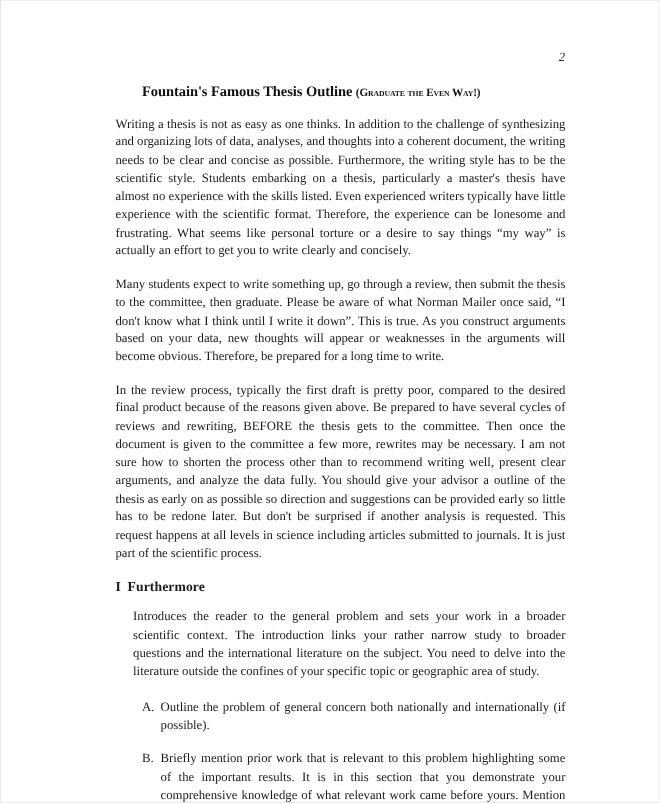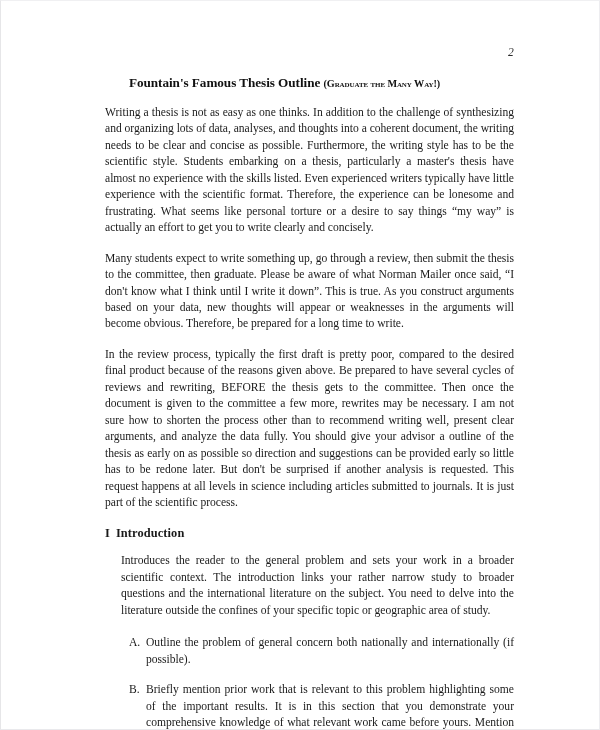--- a/index.html
+++ b/index.html
@@ -125,31 +125,31 @@
 </style>
 </head>
 <body>
 
 <div class="page">
   <div class="page-inner">
 
     <div class="folio">2</div>
 
     <div class="doc-title">
-      <span>Fountain's Famous Thesis Outline </span><span class="subtitle">(Graduate the Many Way!)</span>
+      <span>Fountain's Famous Thesis Outline </span><span class="subtitle">(Graduate the Even Way!)</span>
     </div>
 
     <div class="body-flow">
 
       <p class="para">Writing a thesis is not as easy as one thinks.  In addition to the challenge of synthesizing and organizing lots of data, analyses, and thoughts into a coherent document, the writing needs to be clear and concise as possible.   Furthermore, the writing style has to be the scientific style.  Students embarking on a thesis, particularly a master's thesis have almost no experience with the skills listed.  Even experienced writers typically have little experience with the scientific format.   Therefore, the experience can be lonesome and frustrating.  What seems like personal torture or a desire to say things “my way” is actually an effort to get you to write clearly and concisely.</p>
       <p class="para">Many students expect to write something up, go through a review, then submit the thesis to the committee, then graduate.  Please be aware of what Norman Mailer once said, “I don't know what I think until I write it down”.  This is true.  As you construct arguments based on your data, new thoughts will appear or weaknesses in the arguments will become obvious.  Therefore, be prepared for a long time to write.</p>
       <p class="para">In the review process, typically the first draft is pretty poor, compared to the desired final product because of the reasons given above.  Be prepared to have several cycles of reviews and rewriting, BEFORE the thesis gets to the committee.   Then once the document is given to the committee a few more, rewrites may be necessary.  I am not sure how to shorten the process other than to recommend writing well, present clear arguments, and analyze the data fully.  You should give your advisor a outline of the thesis as early on as possible so direction and suggestions can be provided early so little has to be redone later.  But don't be surprised if another analysis is requested.  This request happens at all levels in science including articles submitted to journals.  It is just part of the scientific process.</p>
 
       <h2 class="section-heading">
-        <span class="numeral">I</span><span>Introduction</span>
+        <span class="numeral">I</span><span>Furthermore</span>
       </h2>
 
       <p class="para-indent">Introduces the reader to the general problem and sets your work in a broader scientific context.  The introduction links your rather narrow study to broader questions and the international literature on the subject. You need to delve into the literature outside the confines of your specific topic or geographic area of study.</p>
 
       <ol class="alpha-list">
         <li>
           <span class="marker">A.</span><span>Outline the problem of general concern both nationally and internationally (if possible).</span>
         </li>
         <li>
           <span class="marker">B.</span><span>Briefly mention prior work that is relevant to this problem highlighting some of the important results.    It is in this section that you demonstrate your comprehensive knowledge of what relevant work came before yours. Mention at the end what is lacking to advance our understanding.</span>

